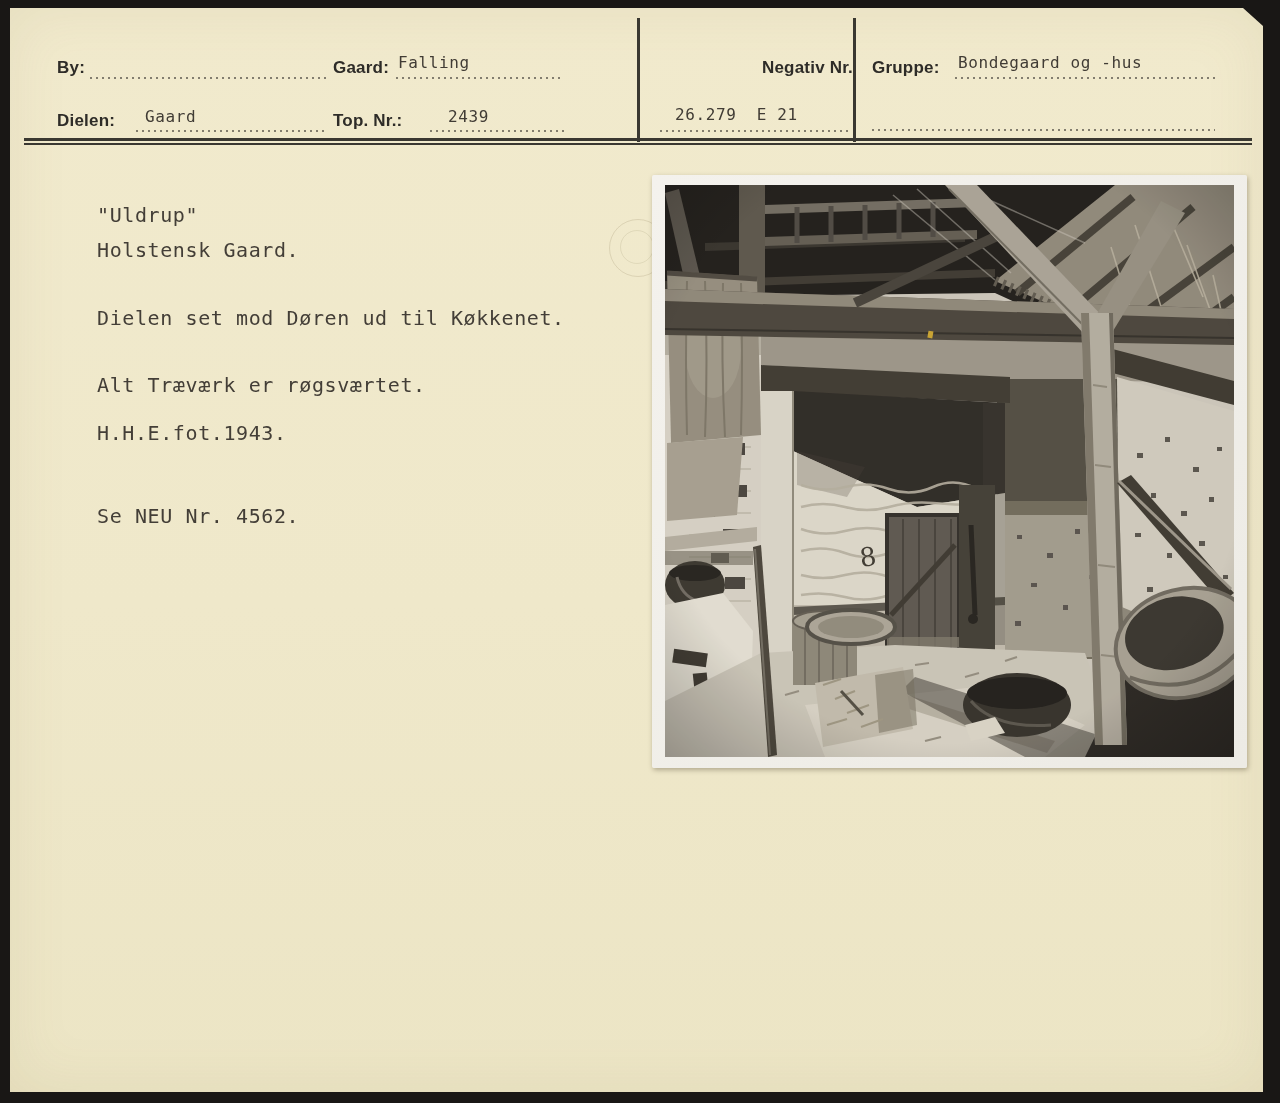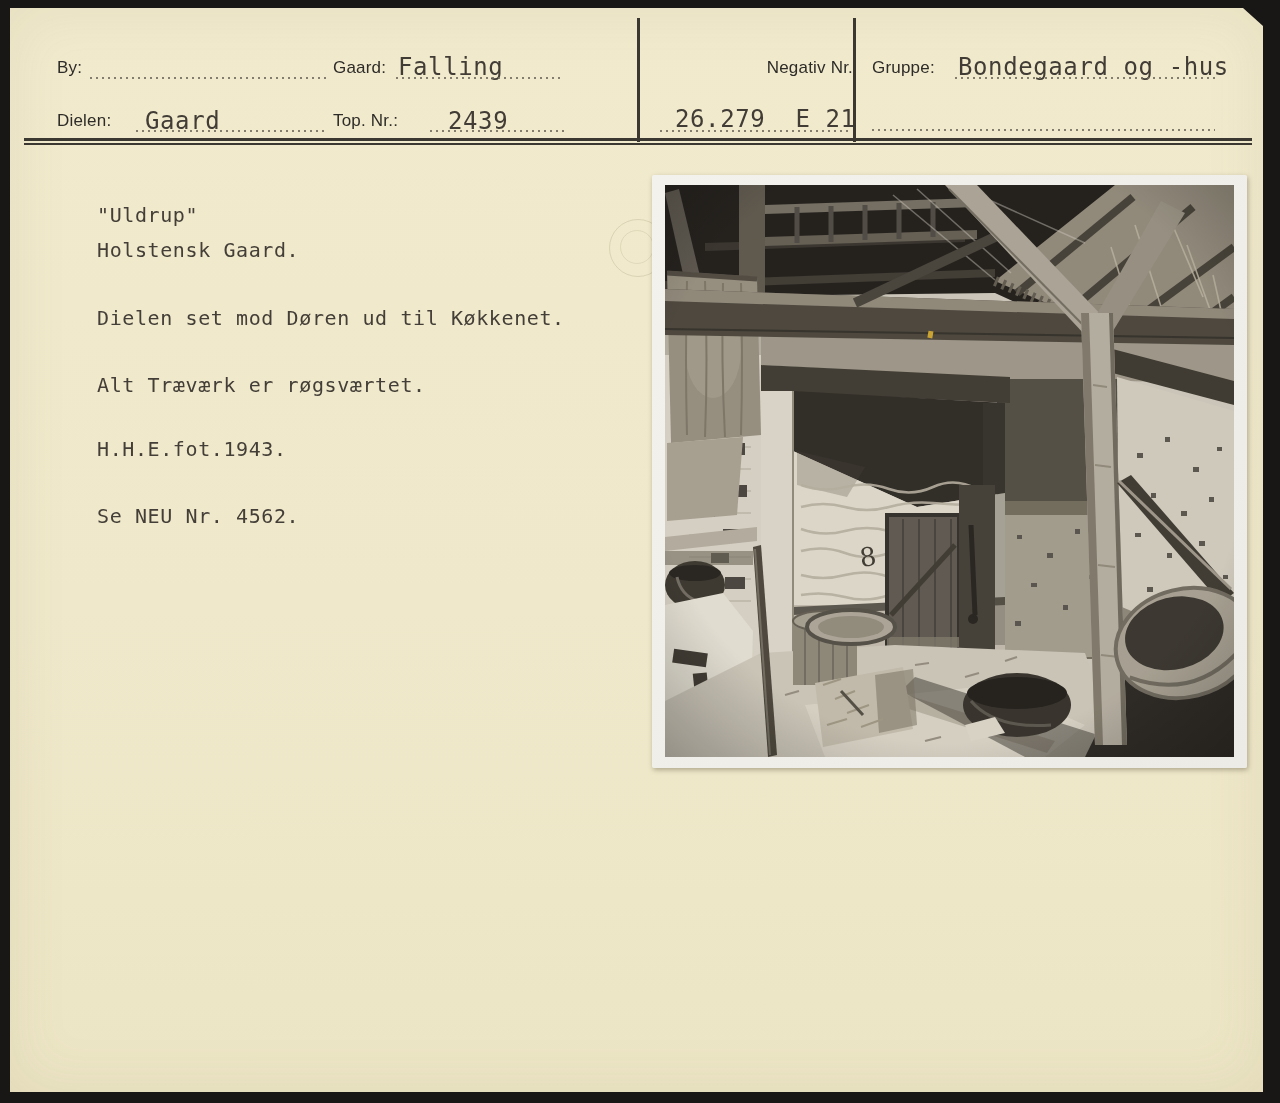--- a/index.html
+++ b/index.html
@@ -16,27 +16,27 @@
   }
   .card{
     position:absolute;left:10px;top:8px;
     width:1253px;height:1084px;
     background:linear-gradient(180deg,#f1eacd 0%,#efe8ca 55%,#ece5c5 100%);
     clip-path:polygon(0 0,1233px 0,1253px 18px,1253px 1084px,0 1084px);
     box-shadow:inset 0 0 60px rgba(140,120,70,0.10);
   }
   .lbl{
     position:absolute;
-    font-weight:400;font-size:17px;color:#2e2c28;letter-spacing:0.2px;
+    font-weight:700;font-size:17px;color:#2e2c28;letter-spacing:0.2px;
     white-space:pre;
   }
   .tw{
     position:absolute;
     font-family:"DejaVu Sans Mono", monospace;
-    font-size:24px;color:#413c35;letter-spacing:0.6px;
+    font-size:16px;color:#413c35;letter-spacing:0.6px;
     white-space:pre;
   }
   .dots{
     position:absolute;height:2px;
     background-image:repeating-linear-gradient(to right,#6f6a5e 0 2px,transparent 2px 6px);
     opacity:0.85;
   }
   .vrule{
     position:absolute;top:10px;height:124px;width:2.5px;background:#3a3831;
   }
@@ -102,21 +102,21 @@
       <div class="dots" style="left:862px;top:121px;width:343px"></div>
 
       <div class="hrule2"></div>
     </div>
 
     <div>
       <div class="note-line" style="top:195px">"Uldrup"</div>
       <div class="note-line" style="top:230px">Holstensk Gaard.</div>
       <div class="note-line" style="top:298px">Dielen set mod Døren ud til Køkkenet.</div>
       <div class="note-line" style="top:365px">Alt Træværk er røgsværtet.</div>
-      <div class="note-line" style="top:429px">H.H.E.fot.1943.</div>
+      <div class="note-line" style="top:413px">H.H.E.fot.1943.</div>
       <div class="note-line" style="top:496px">Se NEU Nr. 4562.</div>
     </div>
 
     <div class="stamp">
         <div class="inner"></div>
       </div>
 
     <figure class="photo-print">
       <svg width="569" height="572" viewBox="0 0 569 572" role="img" aria-label="Black-and-white photograph: the hall (Dielen) of the Holstein farm seen toward the door to the kitchen; smoke-blackened timber framing, whitewashed daub walls, thatched roof above, barrels and tubs on the floor.">
         <defs>

